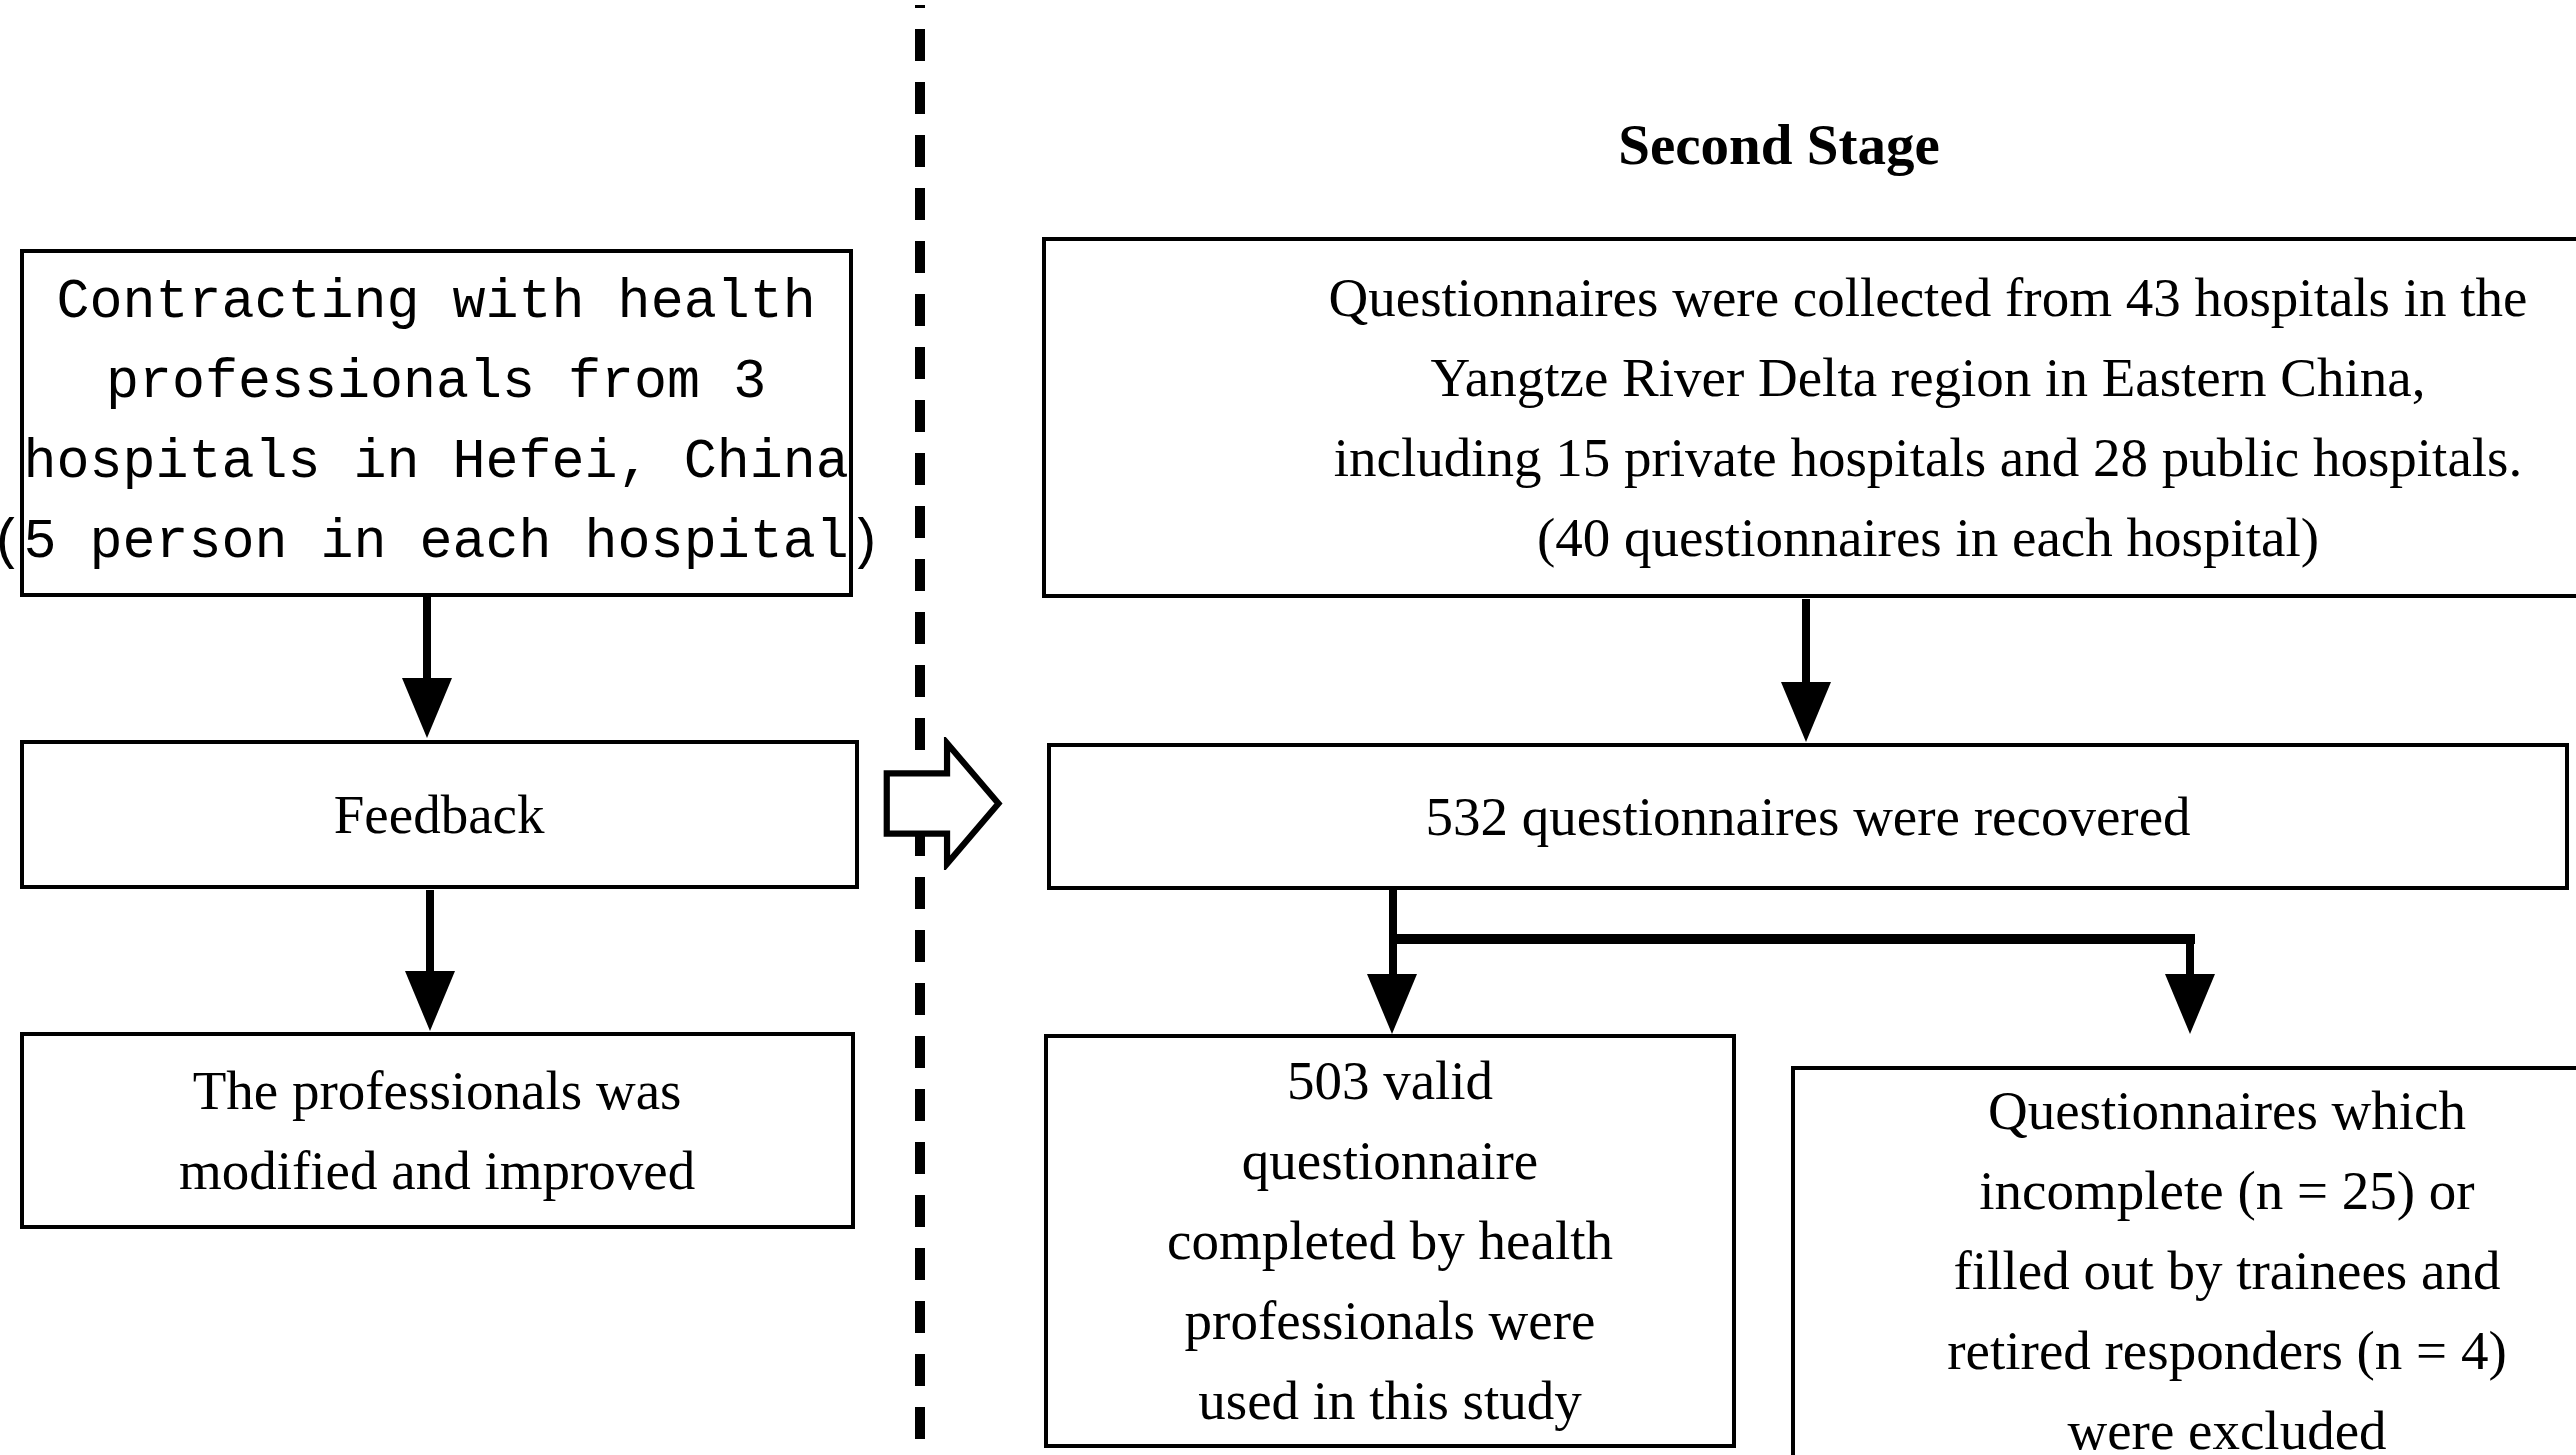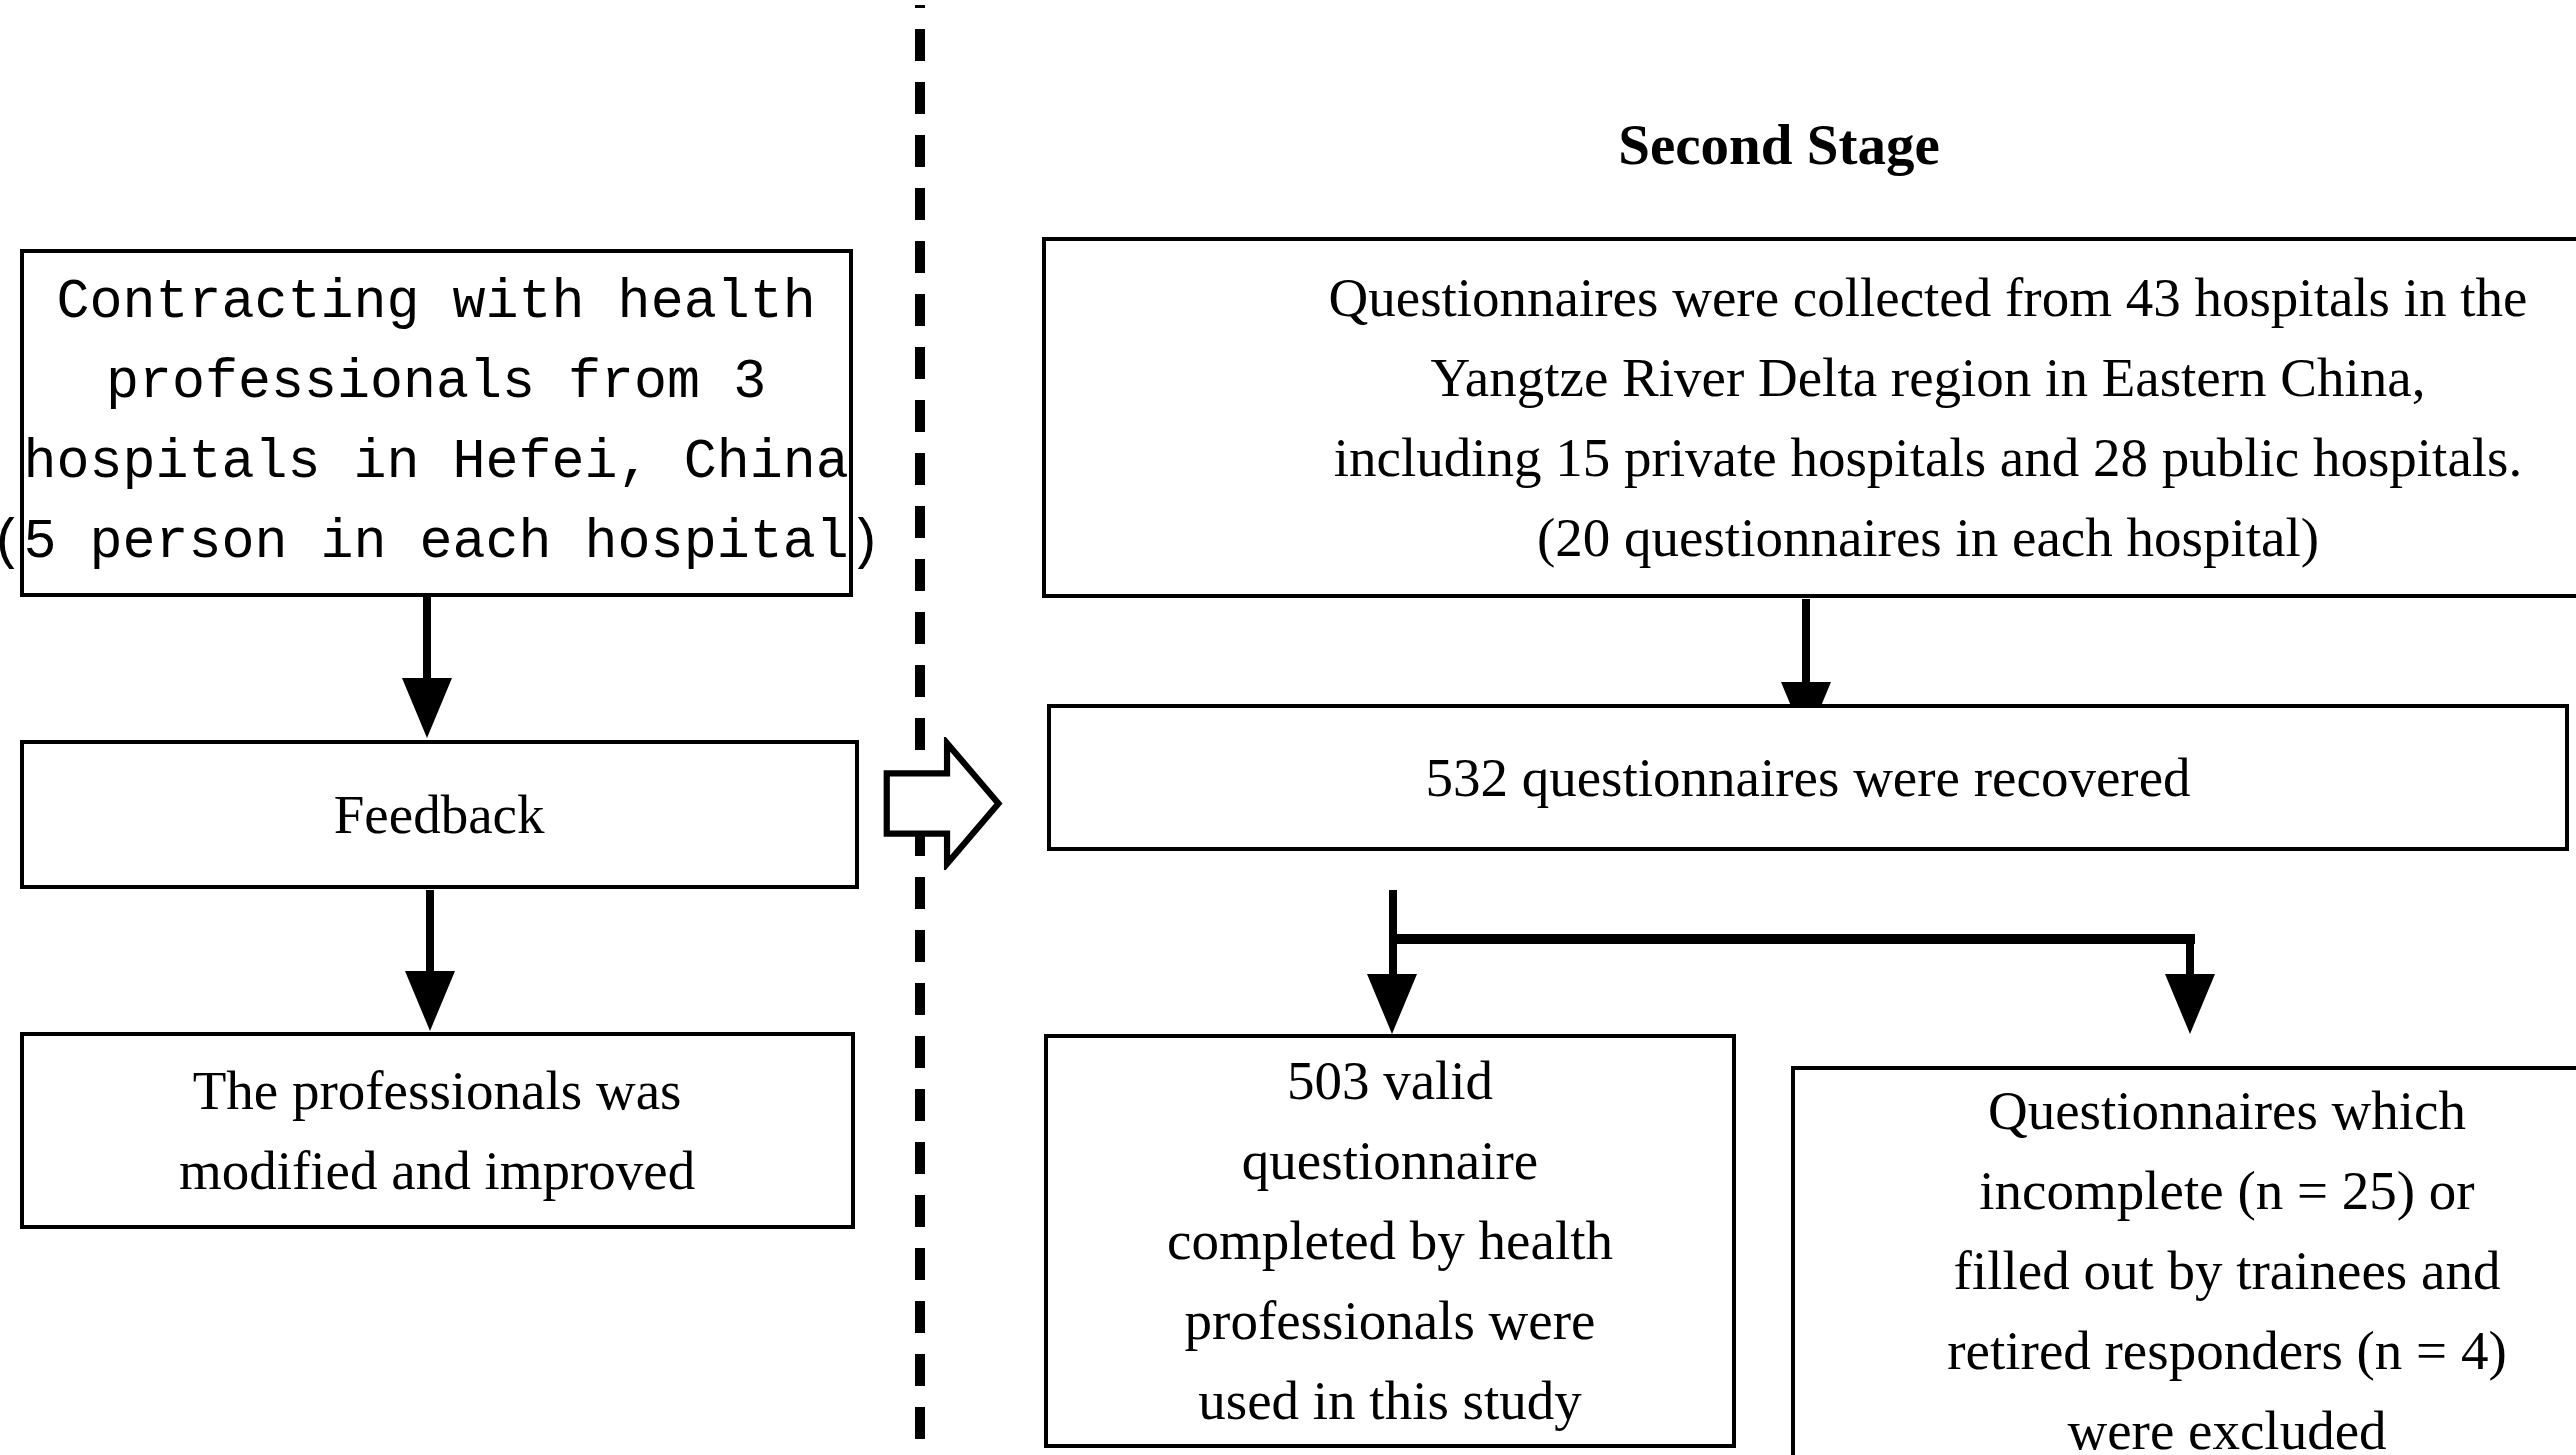--- a/index.html
+++ b/index.html
@@ -81,27 +81,27 @@
   </div>
 
   <svg class="block-arrow" viewBox="0 0 136 150">
     <polygon points="4,41 72,41 72,7 130,75 72,143 72,109 4,109" fill="#ffffff" stroke="#000000" stroke-width="7" stroke-linejoin="miter"></polygon>
   </svg>
 
   <div class="box" style="left:1042px;top:237px;width:1772px;height:361px;">
     <div class="line">Questionnaires were collected from 43 hospitals in the</div>
     <div class="line">Yangtze River Delta region in Eastern China,</div>
     <div class="line">including 15 private hospitals and 28 public hospitals.</div>
-    <div class="line">(20 questionnaires in each hospital)</div>
+    <div class="line">(40 questionnaires in each hospital)</div>
   </div>
 
   <div class="vline" style="left:1802px;top:599px;width:8px;height:87px;"></div>
   <div class="arrowhead" style="left:1781px;top:682px;"></div>
 
-  <div class="box" style="left:1047px;top:704px;width:1522px;height:147px;font-family:Liberation Serif, serif;">
+  <div class="box" style="left:1047px;top:743px;width:1522px;height:147px;font-family:Liberation Serif, serif;">
     <div class="line">532 questionnaires were recovered</div>
   </div>
 
   <div class="vline" style="left:1389px;top:890px;width:8px;height:88px;"></div>
   <div class="hline" style="left:1389px;top:934px;width:806px;height:9.8px;"></div>
   <div class="vline" style="left:2186px;top:934px;width:8px;height:44px;"></div>
   <div class="arrowhead" style="left:1367px;top:974px;"></div>
   <div class="arrowhead" style="left:2165px;top:974px;"></div>
 
   <div class="box" style="left:1028px;top:1034px;width:692px;height:414px;margin-left:16px;">

